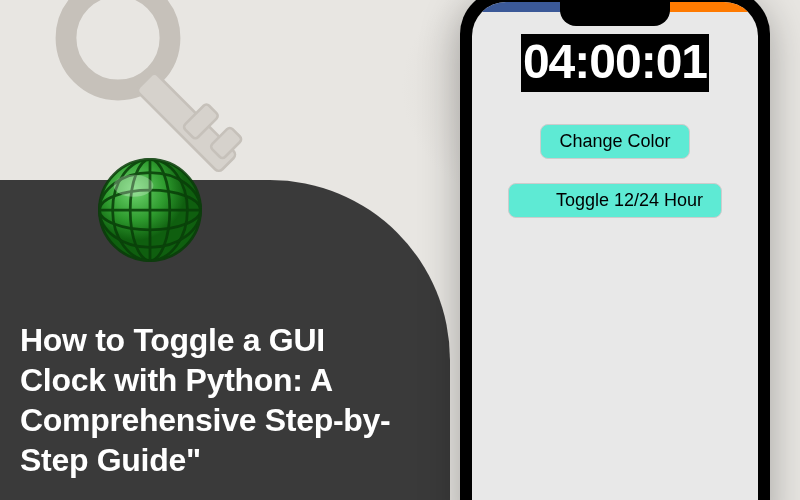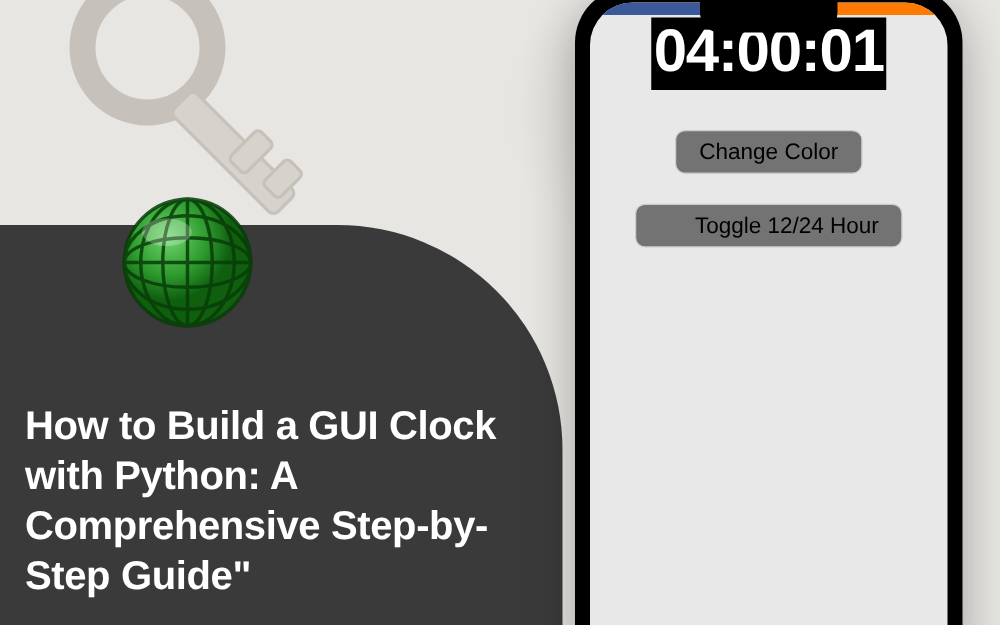--- a/index.html
+++ b/index.html
@@ -97,41 +97,41 @@
     }
     .bar-blue { background: #3b5998; width: 40%; height: 100%; }
     .bar-orange { background: #ff7a00; width: 60%; height: 100%; }
     .app-title {
       margin-top: 34px;
       font-size: 20px;
       font-weight: 700;
       color: #000;
     }
     .time-box {
-      margin-top: 12px;
+      margin-top: 32px;
       background: #000;
       color: #fff;
       font-size: 48px;
       font-weight: 800;
       padding: 4px 2px 6px;
       letter-spacing: -1px;
       line-height: 1;
     }
     .date-box {
       margin-top: 6px;
       background: #000;
       color: #fff;
       font-size: 28px;
       font-weight: 500;
       padding: 2px 14px 4px;
       line-height: 1.1;
     }
     .app-button {
       margin-top: 32px;
-      background: #737373;
+      background: #5eead4;
       border: 1px solid #ccc;
       border-radius: 8px;
       padding: 6px 18px;
       font-size: 18px;
       color: #000;
       cursor: pointer;
       font-family: inherit;
     }
     .app-button + .app-button {
       margin-top: 24px;
@@ -171,21 +171,21 @@
       <ellipse cx="50" cy="50" rx="34" ry="46"></ellipse>
       <ellipse cx="50" cy="50" rx="46" ry="34"></ellipse>
       <line x1="4" y1="50" x2="96" y2="50"></line>
       <line x1="50" y1="4" x2="50" y2="96"></line>
     </g>
     <ellipse cx="35" cy="28" rx="18" ry="10" fill="#ffffff" opacity="0.25"></ellipse>
   </svg>
 </div>
 
 <div class="dark-panel">
-  <div class="title-text">How to Build a GUI Clock with Python: A Comprehensive Step-by-Step Guide"</div>
+  <div class="title-text">How to Toggle a GUI Clock with Python: A Comprehensive Step-by-Step Guide"</div>
 </div>
 
 <div class="phone-frame">
   <div class="phone-notch"></div>
   <div class="phone-screen">
     <div class="phone-top-bar">
       <div class="bar-blue"></div>
       <div class="bar-orange"></div>
     </div>
     <div class="time-box">04:00:01</div>

